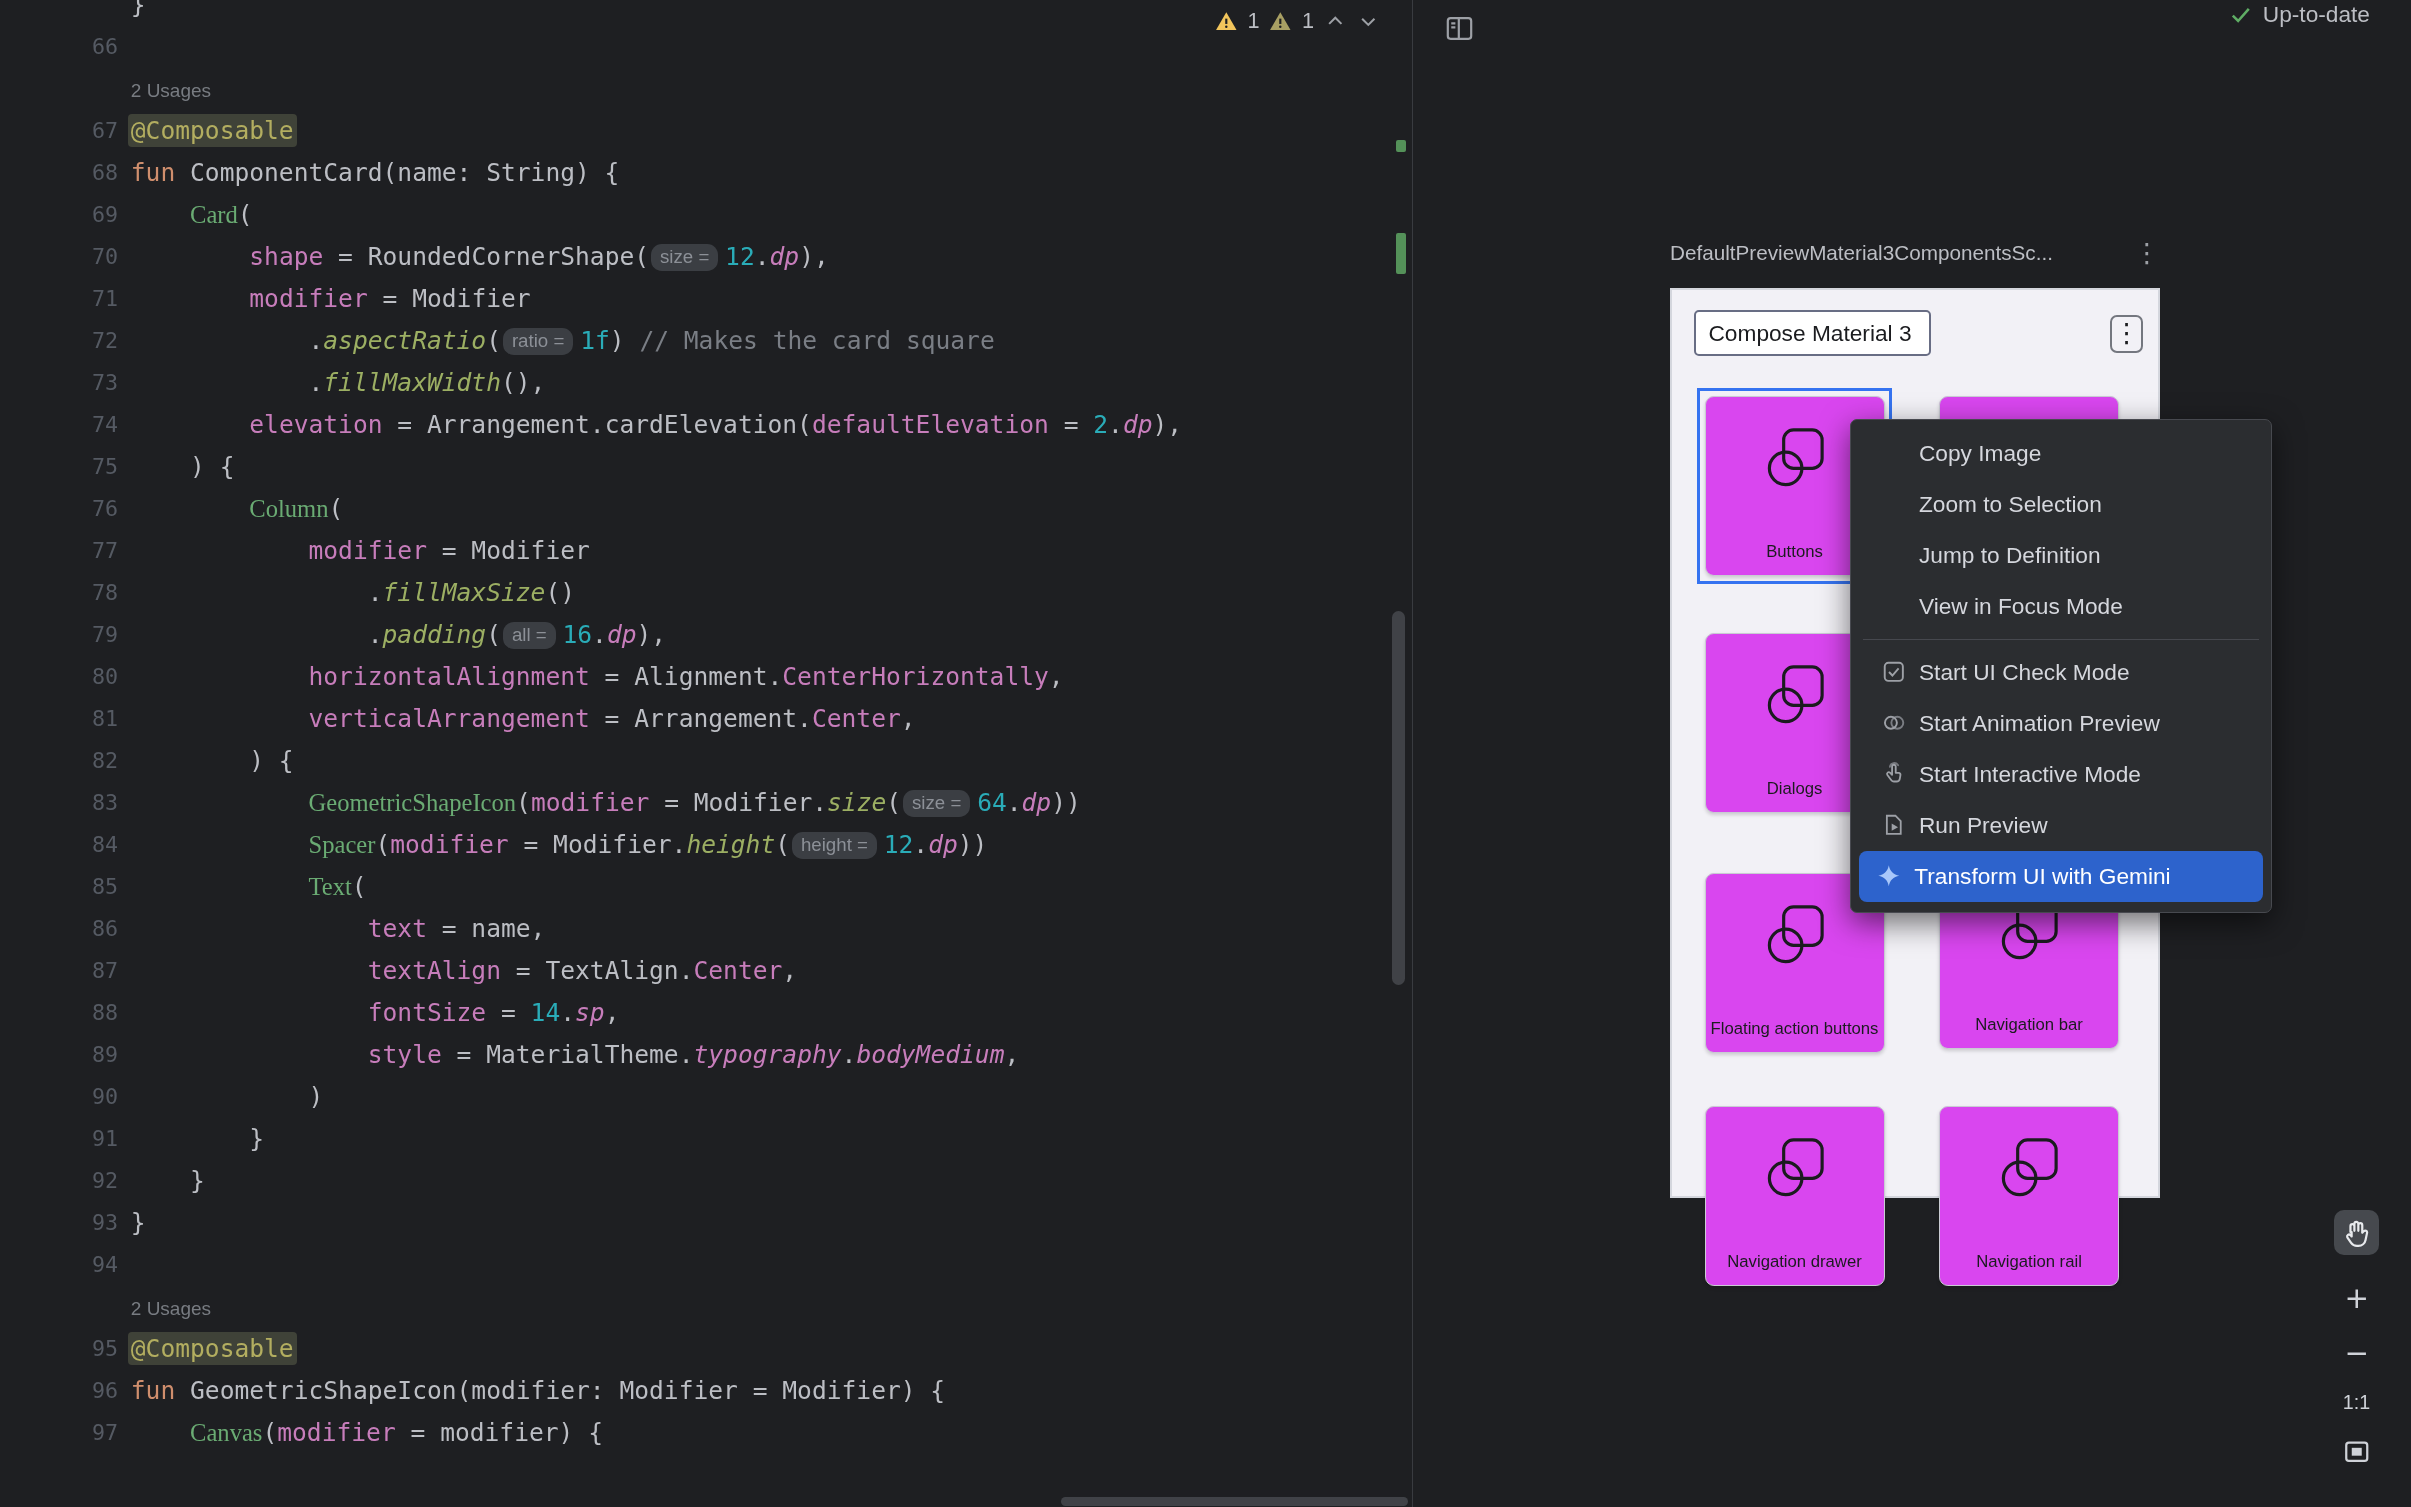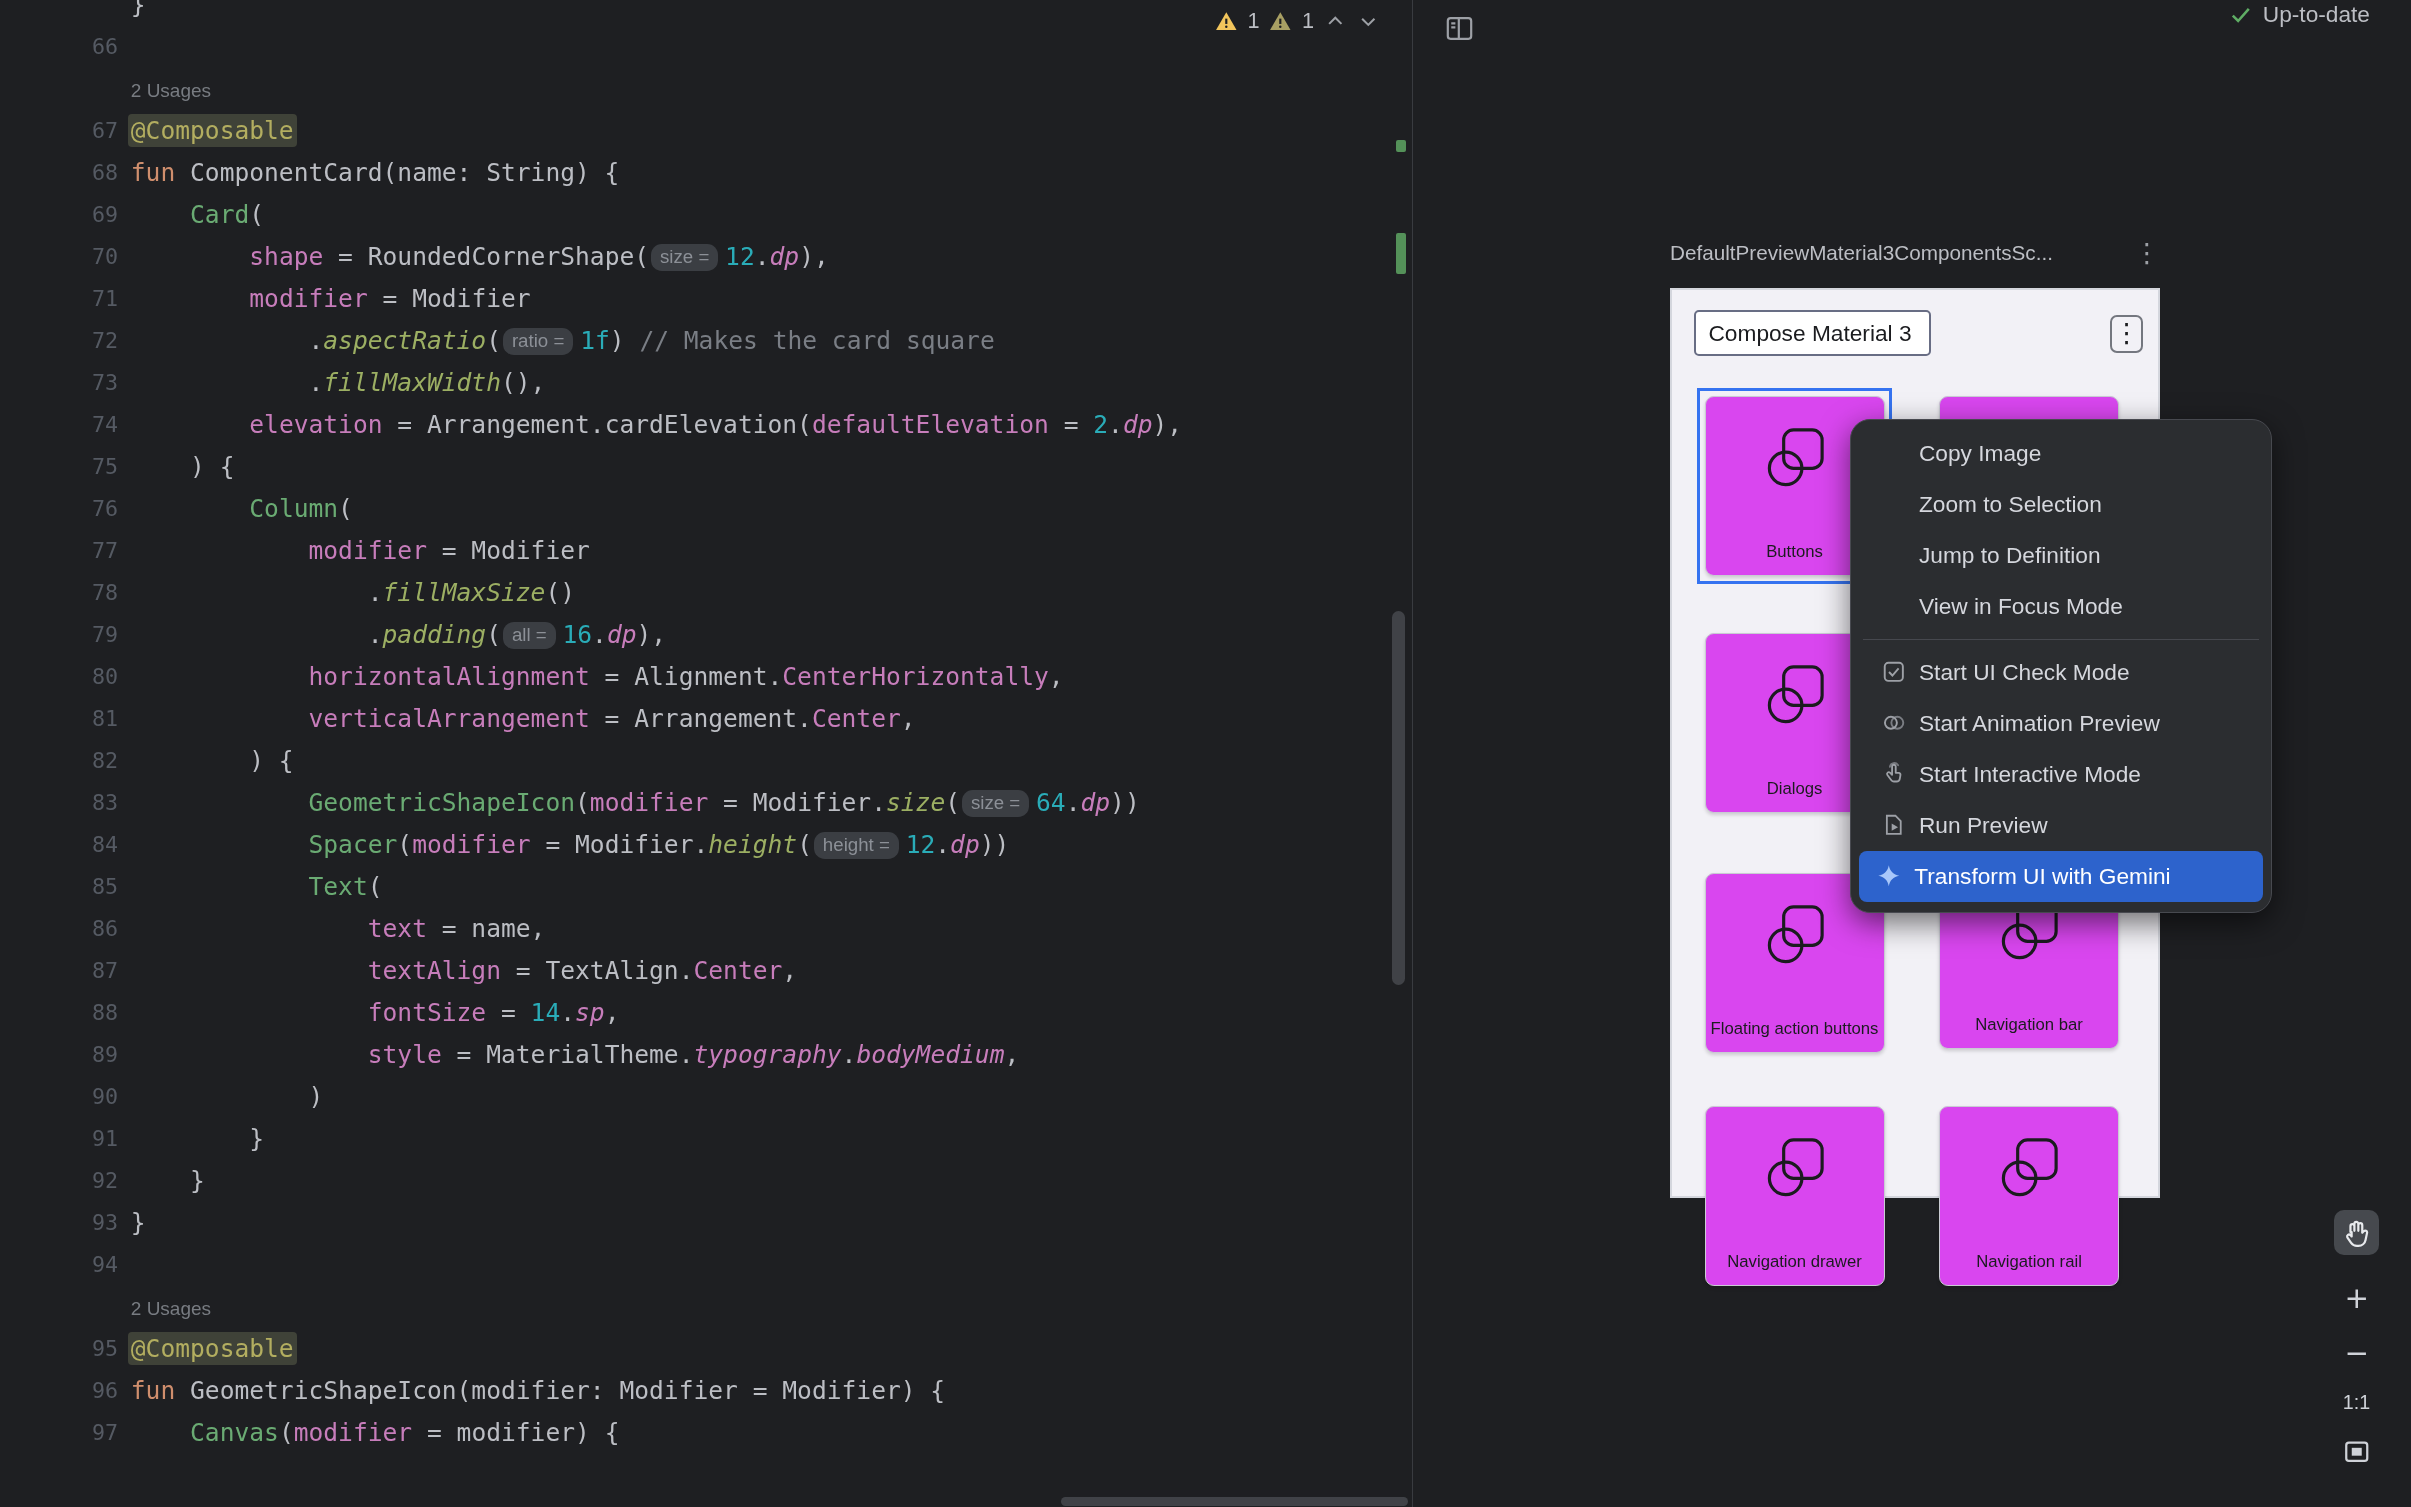--- a/index.html
+++ b/index.html
@@ -10,21 +10,21 @@
   }
   
   #editor{position:absolute;left:0;top:0;width:1411px;height:1507px;background:#1e1f22;overflow:hidden;}
   #code{position:absolute;top:-15.8px;left:0;right:0;}
   .crow{height:42px;line-height:42px;display:flex;font-family:"DejaVu Sans Mono",monospace;font-size:24.6px;}
   .lnum{flex:0 0 118px;width:118px;text-align:right;color:#555a63;font-size:21.7px;user-select:none;}
   .ctext{white-space:pre;padding-left:12.8px;color:#bcbec4;}
   .t-d{color:#bcbec4;}
   .t-k{color:#cf8e6d;}
   .t-a{color:#b3ae60;background:#3f4238;border-radius:3.9px;padding:2px 3px;margin:0 -3px;}
-  .t-c{color:#6aab73;}
+  .t-c{color:#6aab73;font-family:Liberation Serif, serif;}
   .t-p{color:#c77dbb;}
   .t-e{color:#9caf63;font-style:italic;}
   .t-x{color:#c77dbb;font-style:italic;}
   .t-n{color:#2aacb8;}
   .t-m{color:#7a7e85;}
   .inlay{display:inline-block;background:#3b3e43;color:#8c9097;border-radius:10.8px;
     font-family:"Liberation Sans",sans-serif;font-size:18.7px;line-height:26.6px;height:26.6px;
     padding:0 8.9px;margin:0 6.9px 0 2px;vertical-align:2px;}
   .usages{color:#787c82;font-size:19px;font-family:"Liberation Sans",sans-serif;}
   #inspections{position:absolute;left:1214px;top:7.9px;display:flex;align-items:center;gap:8.9px;
@@ -49,21 +49,21 @@
     border:2px solid #74777f;border-radius:6.9px;color:#1b1c1f;font-size:22.7px;display:flex;align-items:center;justify-content:center;}
   .pcard{position:absolute;width:180px;height:180px;box-sizing:border-box;background:#d946ef;
     border:1px solid #c9cbd3;border-radius:8.9px;box-shadow:0 2px 3.9px rgba(0,0,0,.16);
     display:flex;flex-direction:column;align-items:center;justify-content:flex-end;}
   .pcard .gicon{position:absolute;top:25.6px;left:50%;margin-left:-34px;width:69px;height:69px;}
   .pcard .clabel{color:#1c1b1f;font-size:16.7px;margin-bottom:12.8px;white-space:nowrap;}
   .pcard.selected::after{content:'';position:absolute;left:-8.9px;top:-8.9px;right:-8.9px;bottom:-8.9px;
     border:3px solid #3573f0;pointer-events:none;}
   
   #ctxmenu{position:absolute;left:1850px;top:419px;width:422px;box-sizing:border-box;
-    background:#2b2d30;border:1px solid #47494f;border-radius:20px;padding:7.9px 0 9.9px 0;
+    background:#2b2d30;border:1px solid #47494f;border-radius:7px;padding:7.9px 0 9.9px 0;
     box-shadow:0 9.9px 29.6px rgba(0,0,0,.55);}
   .mrow{display:flex;align-items:center;height:51px;padding:0 11.8px 0 29.6px;color:#d5d7dd;font-size:22.7px;}
   .mrow .mi{flex:0 0 25.6px;width:25.6px;height:25.6px;margin-right:12.8px;color:#9da0a6;}
   .mrow.highlighted{margin:0 7.9px;border-radius:7.9px;background:#2d63cc;color:#ffffff;padding-left:17px;}
   .msep{height:1px;background:#46484e;margin:6.9px 11.8px;}
   
   #zoomctl{position:absolute;left:2331px;top:0;width:51px;height:1507px;}
   .zbtn{position:absolute;left:0;width:51px;display:flex;align-items:center;justify-content:center;color:#cfd2d8;}
   .zbtn .ico{width:31.5px;height:31.5px;}
   #zb-pan{top:1209px;height:47px;}

